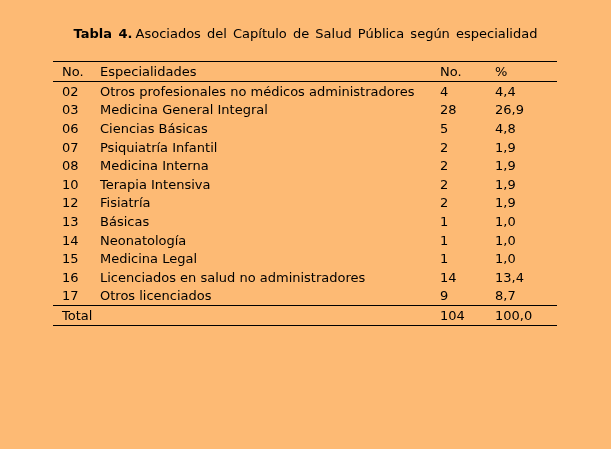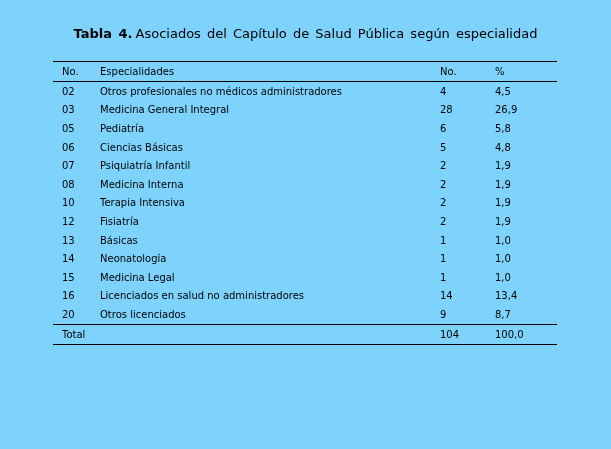--- a/index.html
+++ b/index.html
@@ -1,20 +1,20 @@
 <!DOCTYPE html>
 <html><head>
 <meta charset="utf-8">
 <style>
   html, body { margin: 0; padding: 0; background: #ffffff; }
   .page {
     position: relative;
     width: 611px;
     height: 449px;
-    background: #7dd3fc;
+    background: #fdba74;
     color: #000000;
     font-family: "DejaVu Sans", "Liberation Sans", sans-serif;
     overflow: hidden;
   }
   .caption {
     position: absolute;
     top: 26px;
     left: 0;
     width: 611px;
     text-align: center;
@@ -23,21 +23,21 @@
     white-space: nowrap;
   }
   .caption .bold { font-weight: bold; margin-right: 3px; }
   table.data {
     position: absolute;
     top: 61px;
     left: 53px;
     width: 504px;
     border-collapse: collapse;
     table-layout: fixed;
-    font-size: 10px;
+    font-size: 13px;
     color: #000000;
   }
   table.data th, table.data td {
     padding: 0;
     margin: 0;
     text-align: left;
     font-weight: normal;
     white-space: nowrap;
     overflow: visible;
     vertical-align: middle;
@@ -77,33 +77,27 @@
         <th>Especialidades</th>
         <th>No.</th>
         <th>%</th>
       </tr>
     </thead>
     <tbody>
       <tr>
         <td>02</td>
         <td>Otros profesionales no médicos administradores</td>
         <td>4</td>
-        <td>4,5</td>
+        <td>4,4</td>
       </tr>
       <tr>
         <td>03</td>
         <td>Medicina General Integral</td>
         <td>28</td>
         <td>26,9</td>
-      </tr>
-      <tr>
-        <td>05</td>
-        <td>Pediatría</td>
-        <td>6</td>
-        <td>5,8</td>
       </tr>
       <tr>
         <td>06</td>
         <td>Ciencias Básicas</td>
         <td>5</td>
         <td>4,8</td>
       </tr>
       <tr>
         <td>07</td>
         <td>Psiquiatría Infantil</td>
@@ -146,21 +140,21 @@
         <td>1</td>
         <td>1,0</td>
       </tr>
       <tr>
         <td>16</td>
         <td>Licenciados en salud no administradores</td>
         <td>14</td>
         <td>13,4</td>
       </tr>
       <tr>
-        <td>20</td>
+        <td>17</td>
         <td>Otros licenciados</td>
         <td>9</td>
         <td>8,7</td>
       </tr>
     </tbody>
     <tfoot>
       <tr>
         <td colspan="2">Total</td>
         <td>104</td>
         <td>100,0</td>

